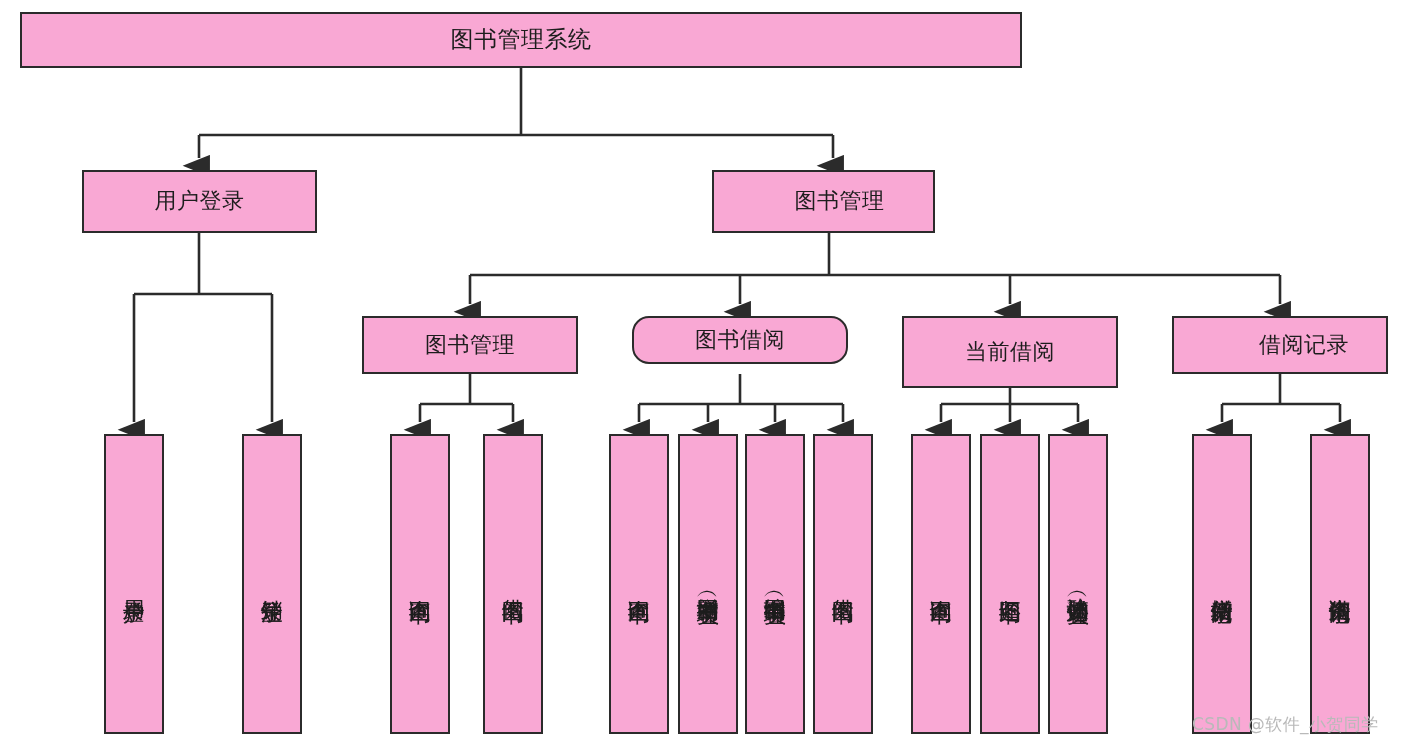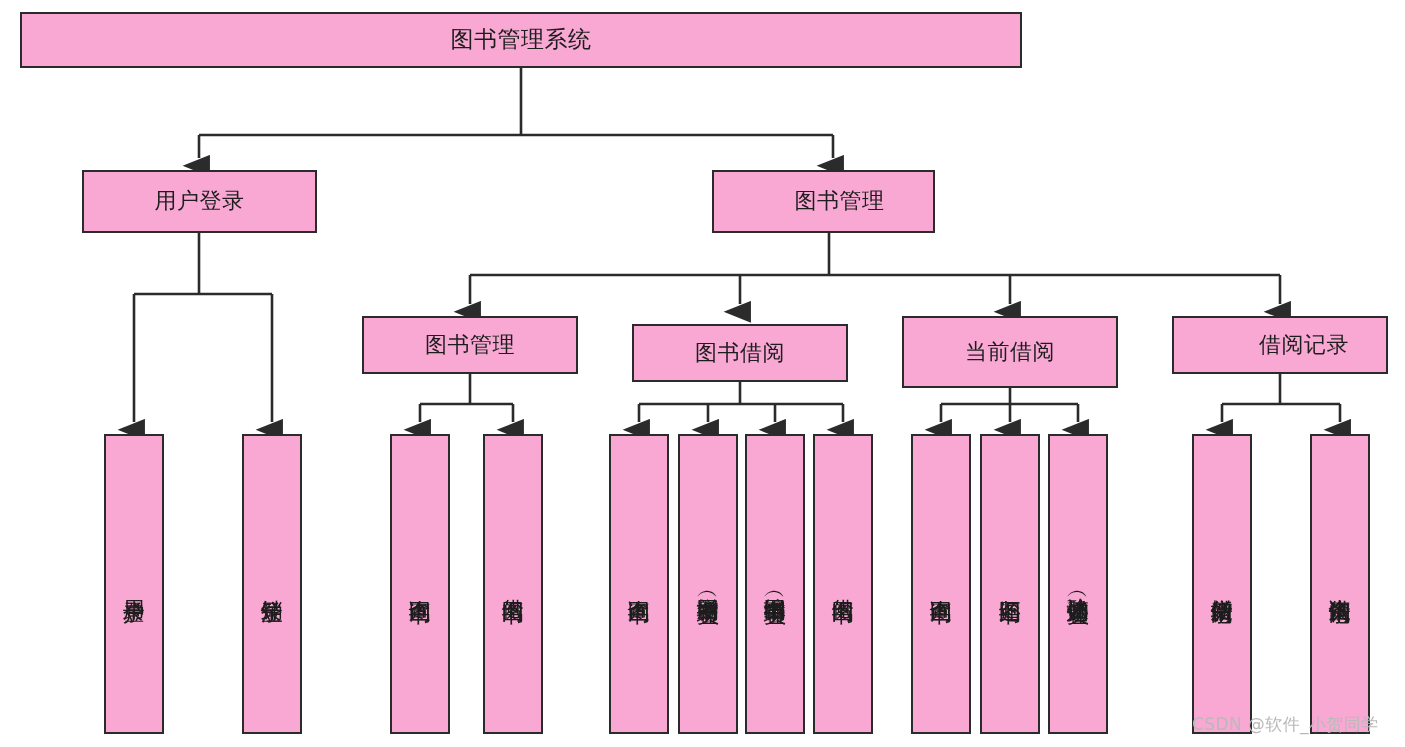--- a/index.html
+++ b/index.html
@@ -133,21 +133,21 @@
   <div class="node node-l2" style="left:82px; top:170px; width:235px; height:63px;">
     <span class="lbl">用户登录</span>
   </div>
   <div class="node node-l2" style="left:712px; top:170px; width:223px; height:63px;padding-left:32px;">
     <span class="lbl">图书管理</span>
   </div>
 
   <div class="node node-l3" style="left:362px; top:316px; width:216px; height:58px;">
     <span class="lbl">图书管理</span>
   </div>
-  <div class="node node-l3" style="left:632px; top:324px; width:216px; height:58px;">
+  <div class="node node-l3" style="left:632px; top:316px; width:216px; height:48px;border-radius:17px;">
     <span class="lbl">图书借阅</span>
   </div>
   <div class="node node-l3" style="left:902px; top:316px; width:216px; height:72px;">
     <span class="lbl">当前借阅</span>
   </div>
   <div class="node node-l3" style="left:1172px; top:316px; width:216px; height:58px;padding-left:48px;">
     <span class="lbl">借阅记录</span>
   </div>
 
   <div class="node node-leaf" style="left:104px; top:434px; width:60px; height:300px;">

